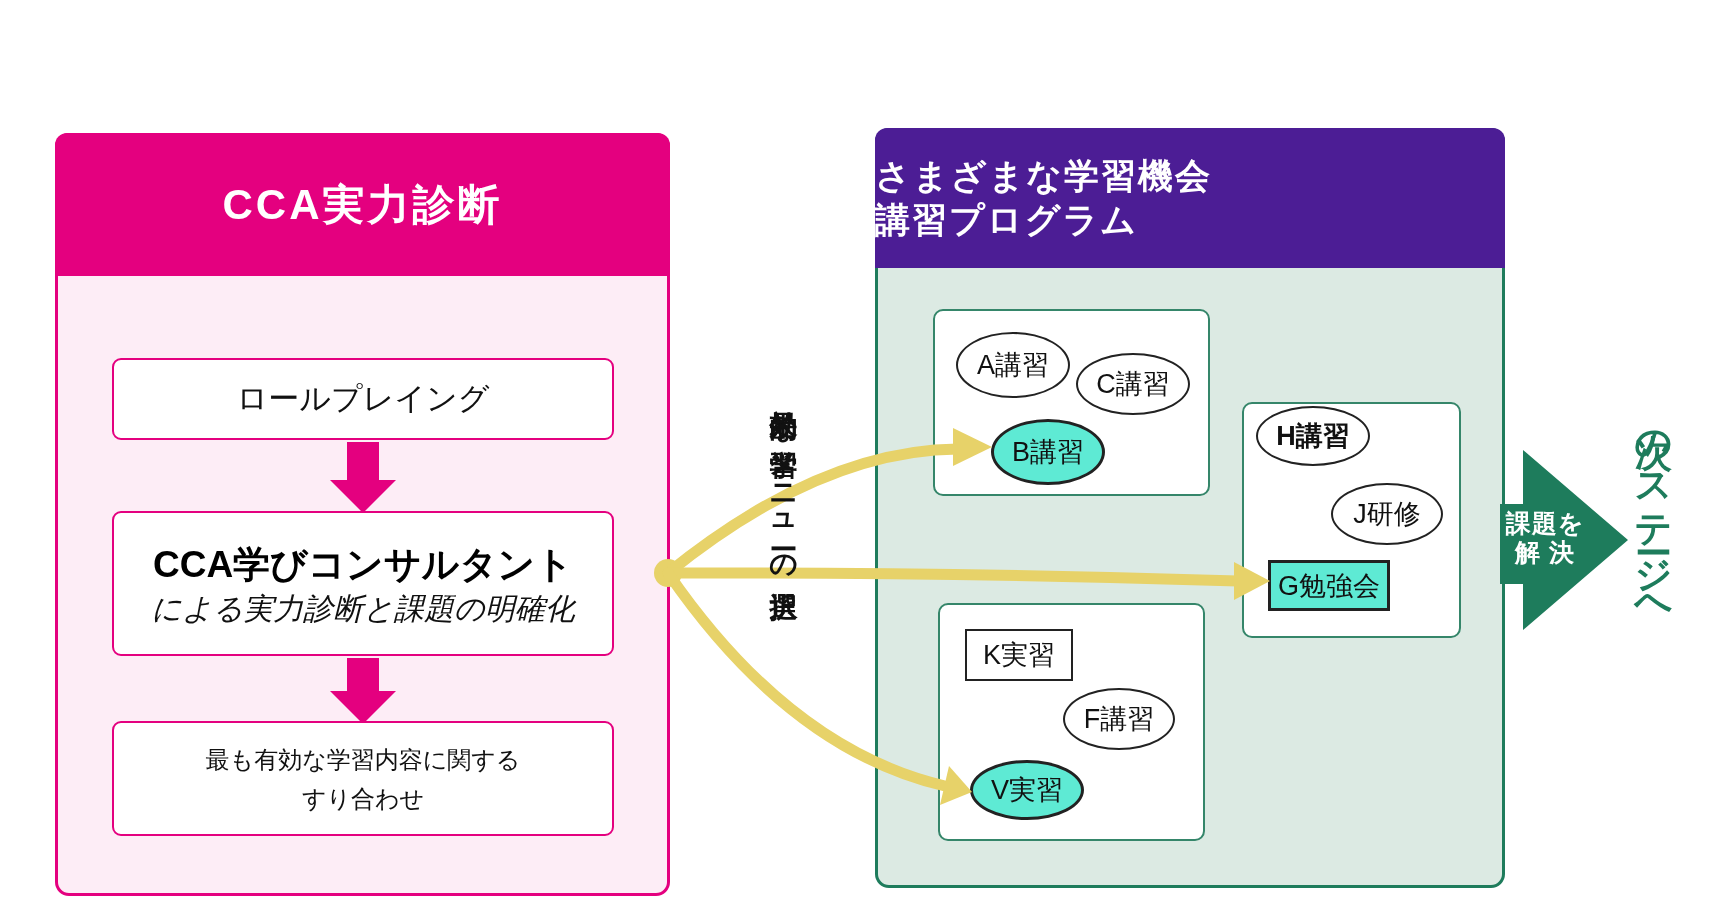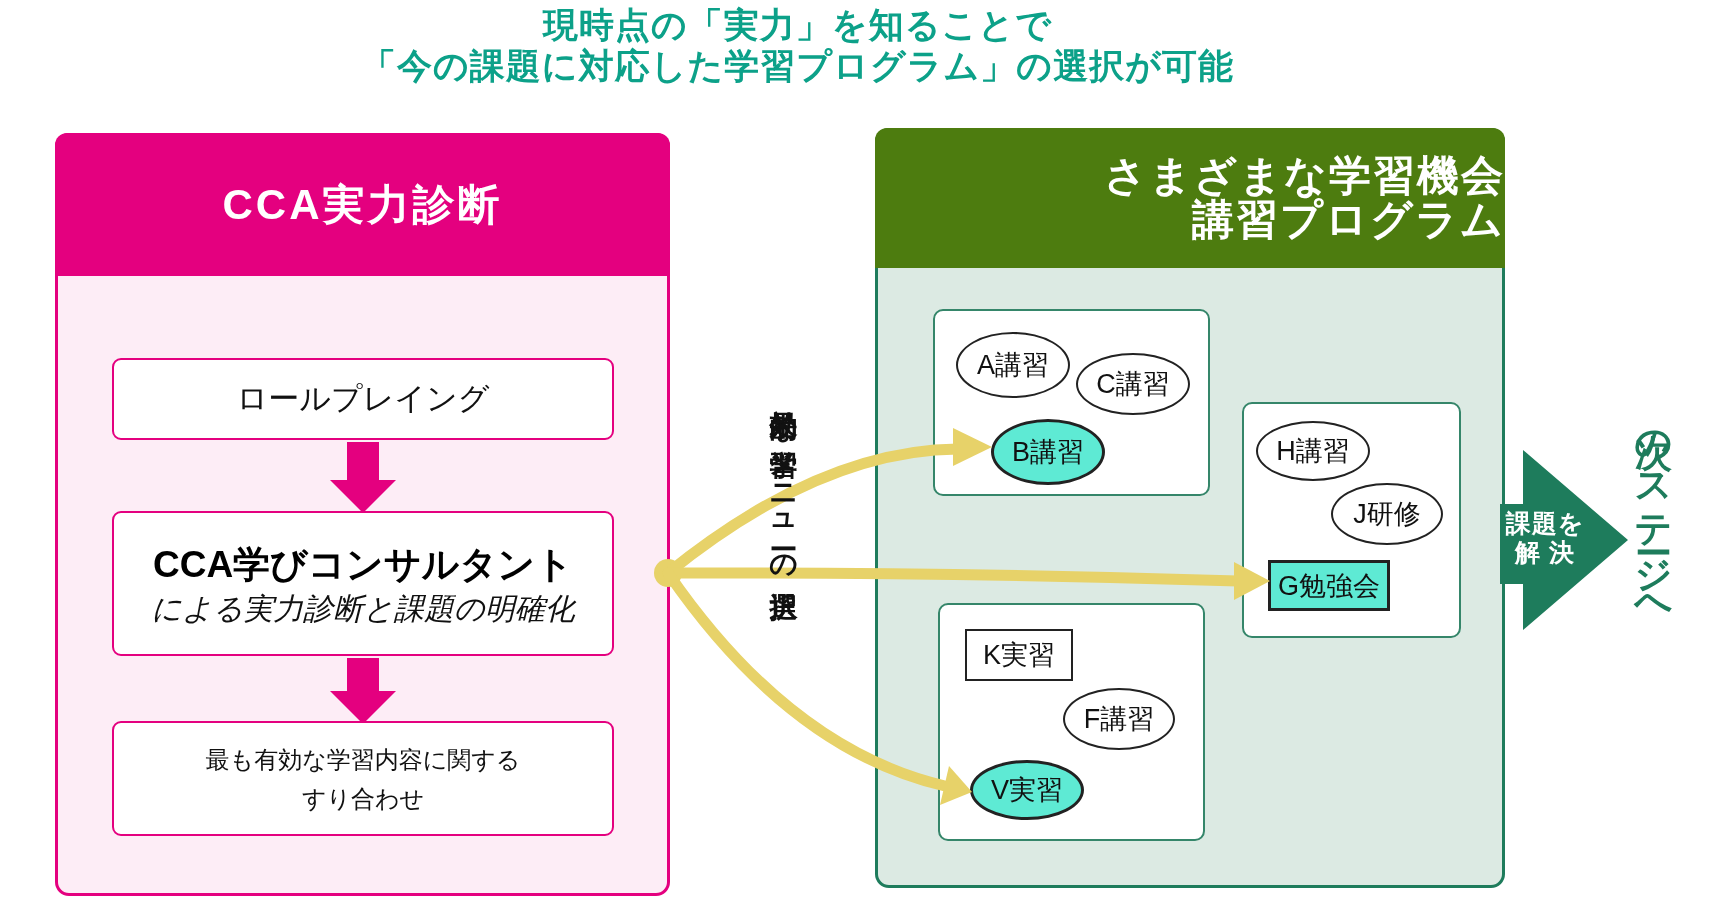--- a/index.html
+++ b/index.html
@@ -46,44 +46,44 @@
   #flow-arrow-1 { top:306px; } #flow-arrow-1 .shaft { height:38px; }
   #flow-arrow-2 { top:522px; } #flow-arrow-2 .shaft { height:33px; }
 
   
   .panel-green {
     position:absolute; left:875px; top:128px; width:630px; height:760px;
     background:#DCEAE3; border:3px solid #1E7C5C; border-radius:14px;
     box-sizing:border-box;
   }
   .panel-green .panel-header {
-    margin:-3px -3px 0; height:140px; background:#4d7c0f;
+    margin:-3px -3px 0; height:140px; background:#4c1d95;
     border-radius:12px 12px 0 0; display:flex; flex-direction:column;
-    align-items:flex-end; justify-content:center;
-    color:#ffffff; font-size:42px; font-weight:bold; line-height:44px; letter-spacing:2px;
+    align-items:flex-start; justify-content:center;
+    color:#ffffff; font-size:35px; font-weight:bold; line-height:44px; letter-spacing:2px;
   }
   .group-box {
     position:absolute; background:#ffffff; border:2px solid #35866A; border-radius:10px;
     box-sizing:border-box;
   }
   #group1 { left:55px;  top:178px; width:277px; height:187px; }
   #group2 { left:364px; top:271px; width:219px; height:236px; }
   #group3 { left:60px;  top:472px; width:267px; height:238px; }
 
   .prog {
     position:absolute; display:flex; align-items:center; justify-content:center;
     font-size:27px; color:#111111; background:#ffffff; border:2px solid #222222;
     box-sizing:border-box; white-space:nowrap;
   }
   .ellipse { border-radius:50%; }
   .hl-yellow { background:#5eead4; border-width:3px;text-align:right; }
   #prog-a { left:78px;  top:201px; width:114px; height:66px; }
   #prog-c { left:198px; top:222px; width:114px; height:62px; }
   #prog-b { left:113px; top:288px; width:114px; height:66px; }
-  #prog-h { left:378px; top:290px; width:114px; height:60px; }
+  #prog-h { left:378px; top:275px; width:114px; height:60px;font-weight:bold; }
   #prog-j { left:453px; top:352px; width:112px; height:62px; }
   #prog-g { left:390px; top:429px; width:122px; height:51px; }
   #prog-k { left:87px;  top:498px; width:108px; height:52px; }
   #prog-f { left:185px; top:557px; width:112px; height:62px; }
   #prog-v { left:92px;  top:629px; width:114px; height:60px; }
 
   
   #overlay-svg { position:absolute; left:0; top:0; width:1720px; height:900px; pointer-events:none; z-index:5; }
 
   .connector-label {
@@ -99,24 +99,20 @@
   .next-stage-label {
     position:absolute; left:1628px; top:406px; height:280px; z-index:6;
     writing-mode:vertical-rl; font-size:37px; font-weight:bold; color:#1E7C5C;
   }
 </style>
 </head>
 <body>
 
 <div id="stage">
 
-  <div class="main-title">
-    <div>現時点の「実力」を知ることで</div>
-    <div>「今の課題に対応した学習プログラム」の選択が可能</div>
-  </div>
 
   <div class="panel-pink">
     <div class="panel-header">CCA実力診断</div>
 
     <div class="step-box" id="step1">
       <div>ロールプレイング</div>
     </div>
 
     <div class="flow-arrow" id="flow-arrow-1">
       <div class="shaft"></div>

